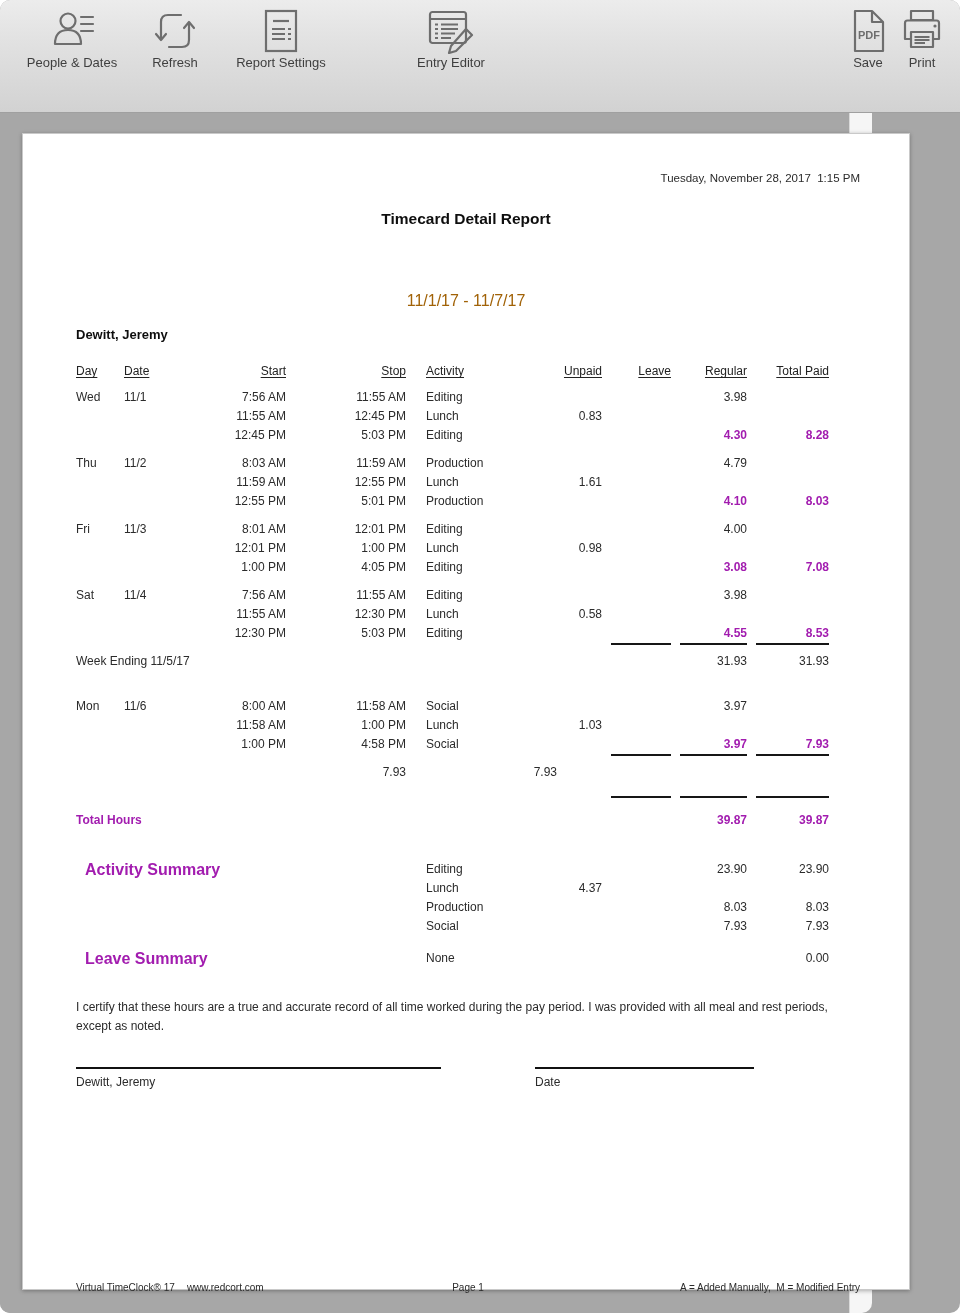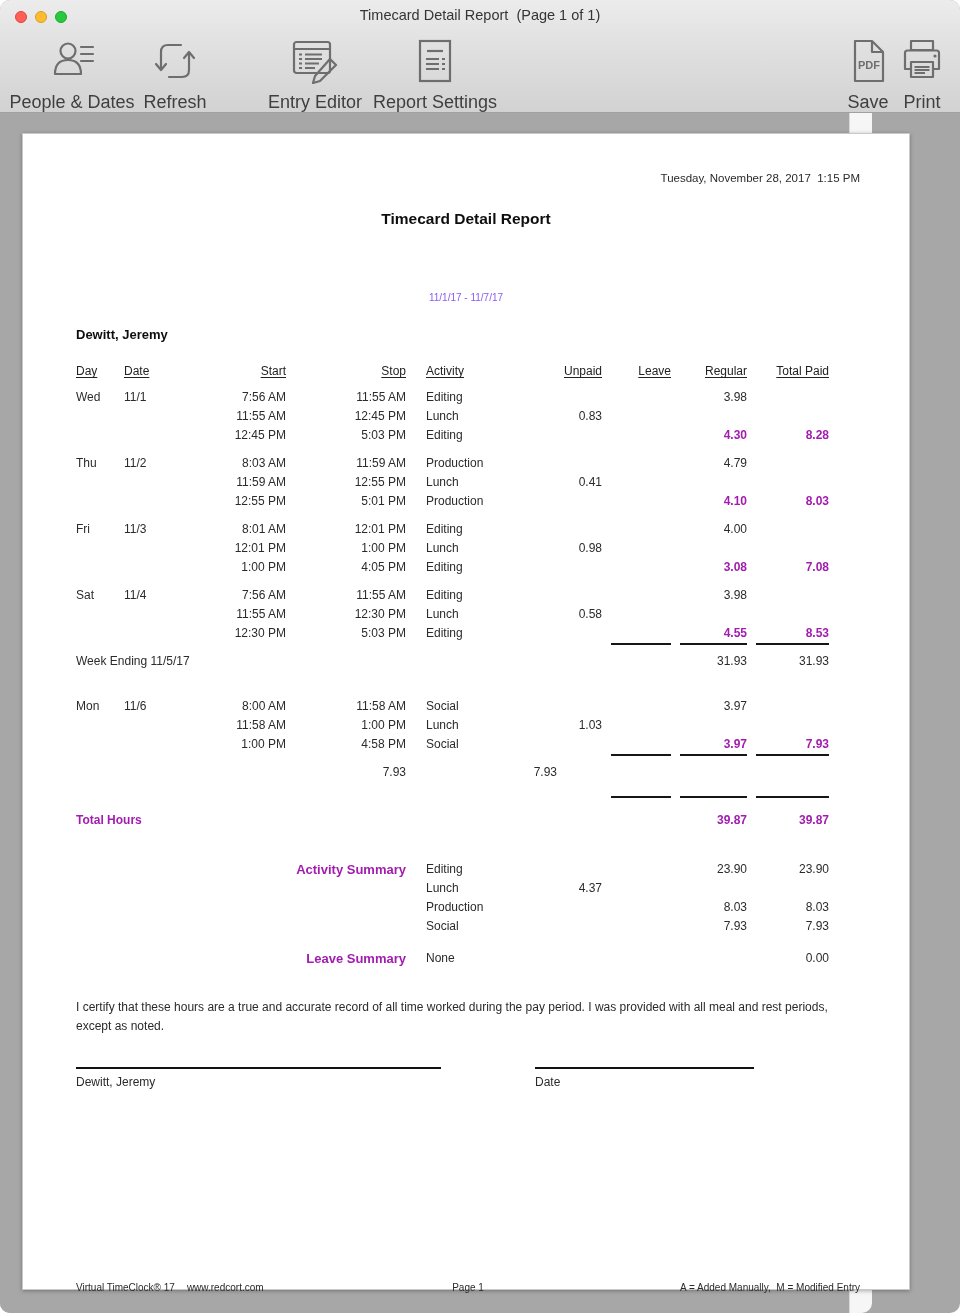--- a/index.html
+++ b/index.html
@@ -13,55 +13,55 @@
   .titlebar{position:relative;height:30px;}
   .traffic{position:absolute;left:15px;top:11px;display:flex;}
   .tl{width:12px;height:12px;border-radius:50%;margin-right:8px;box-sizing:border-box;border:0.5px solid rgba(0,0,0,0.18);}
   .tl.red{background:#ff5f57;border-color:#e0443e;}
   .tl.yellow{background:#febc2e;border-color:#d89e24;}
   .tl.green{background:#28c840;border-color:#1aab29;}
   .win-title{position:absolute;left:0;right:0;top:7px;text-align:center;font-size:14.5px;font-weight:500;color:#353535;white-space:pre;}
   .toolbar{display:flex;align-items:flex-start;padding:8px 15px 0 12px;height:75px;}
   .titem{display:flex;flex-direction:column;align-items:center;cursor:default;}
   .titem .ticon{height:46px;display:flex;align-items:center;justify-content:center;}
-  .titem .tlabel{margin-top:8px;font-size:18px;color:#3f3f3f;white-space:nowrap;}
+  .titem .tlabel{margin-top:1px;font-size:13px;color:#3f3f3f;white-space:nowrap;}
   .ti-people{width:120px;}
   .ti-refresh{width:62px;margin-left:12px;}
   .ti-entry{width:90px;margin-left:64px;}
   .ti-settings{width:122px;margin-left:14px;}
   .ti-save{width:46px;margin-left:auto;margin-right:8px;}
   .ti-print{width:46px;}
   .ticon svg{display:block;}
 
   
   .content{position:absolute;left:0;top:113px;width:872px;height:1200px;background:#a7a7a7;}
   .scroll-strip{position:absolute;right:0;top:0;bottom:0;width:22px;background:#f6f6f6;border-left:1px solid #dadada;border-bottom-right-radius:10px;}
   .page{position:absolute;left:22px;top:20px;width:888px;height:1157px;background:#ffffff;
     border:1px solid #c9c9c9;box-sizing:border-box;box-shadow:0 1px 4px rgba(0,0,0,0.30);}
 
   .generated{position:absolute;top:38px;right:49px;font-size:11.5px;color:#2b2b2b;white-space:pre;}
   .rtitle{position:absolute;top:76px;left:0;right:0;text-align:center;font-size:15.5px;font-weight:bold;color:#0e0e0e;}
-  .range{position:absolute;top:158px;left:0;right:0;text-align:center;font-size:10px;color:#8b5cf6;}
+  .range{position:absolute;top:158px;left:0;right:0;text-align:center;font-size:16px;color:#a16207;}
   .employee{position:absolute;top:193px;left:53px;font-size:13px;font-weight:bold;color:#0e0e0e;}
 
   
   .tablewrap{position:absolute;left:53px;top:228px;width:753px;}
   .trow{display:grid;grid-template-columns:48px 46px 116px 120px 151px 45px 69px 76px 82px;font-size:12px;line-height:19px;color:#2b2b2b;}
   .c{overflow:visible;white-space:nowrap;}
   .a-l{text-align:left;} .a-r{text-align:right;}
   .pl{padding-left:20px;}
   .b{font-weight:bold;color:#a21caf;}
   .thead{margin-bottom:7px;}
   .thead .c{text-decoration:underline;text-underline-offset:2px;color:#222;}
   .mt-group{margin-top:9px;}
   .mt-after-week{margin-top:26px;}
   .rulerow{height:9px;}
   .rulerow .rule{border-top:2px solid #161616;margin-left:9px;height:0;}
   .rulerow.standalone{margin-top:14px;margin-bottom:6px;}
-  .sumlab{padding-left:9px;font-size:13px;text-align:right;}
+  .sumlab{padding-left:9px;font-size:16px;}
   .mt-sum{margin-top:30px;}
   .mt-leave{margin-top:13px;}
 
   
   .certify{position:absolute;left:53px;top:864px;width:778px;font-size:12px;line-height:19px;color:#2b2b2b;}
   .sig{position:absolute;top:933px;}
   .sig .sigline{border-top:2px solid #111;height:0;}
   .sig .siglabel{margin-top:6px;font-size:12px;color:#2b2b2b;}
   .sig1{left:53px;width:365px;}
   .sig2{left:512px;width:219px;}
@@ -70,28 +70,20 @@
   .pfooter .fleft .site{margin-left:12px;}
   .pfooter .fcenter{position:absolute;left:50%;transform:translateX(-50%);}
   .pfooter .fright{float:right;white-space:pre;}
 </style>
 </head>
 <body>
 
 <div class="window">
 
   <div class="chrome">
-    <div class="titlebar">
-      <div class="traffic">
-        <span class="tl red"></span>
-        <span class="tl yellow"></span>
-        <span class="tl green"></span>
-      </div>
-      <div class="win-title">Timecard Detail Report  (Page 1 of 1)</div>
-    </div>
 
     <div class="toolbar">
 
       <div class="titem ti-people">
         <span class="ticon">
           <svg width="48" height="46" viewBox="0 0 48 46">
             <g fill="none" stroke="#6e6e6e" stroke-width="2.2" stroke-linecap="round" stroke-linejoin="round">
               <circle cx="20" cy="13" r="7.5"></circle>
               <path d="M 7,36 C 7,26.5 12,22 20,22 C 28,22 33,26.5 33,36 L 7,36 Z"></path>
               <path d="M 33,9 H 45"></path>
@@ -108,20 +100,35 @@
           <svg width="44" height="46" viewBox="0 0 44 46">
             <g fill="none" stroke="#6e6e6e" stroke-width="2.2" stroke-linecap="round" stroke-linejoin="round">
               <path d="M 28,7 H 15 Q 8,7 8,14 V 31"></path>
               <path d="M 3,26 L 8,32 L 13,26"></path>
               <path d="M 16,39 H 29 Q 36,39 36,32 V 15"></path>
               <path d="M 31,20 L 36,14 L 41,20"></path>
             </g>
           </svg>
         </span>
         <span class="tlabel">Refresh</span>
+      </div>
+
+      <div class="titem ti-settings">
+        <span class="ticon">
+          <svg width="44" height="46" viewBox="0 0 44 46">
+            <g fill="none" stroke="#6e6e6e" stroke-width="2.2">
+              <rect x="7" y="3" width="30" height="40"></rect>
+              <path d="M 14,13 H 30"></path>
+              <path d="M 13,21 H 26 M 29,21 H 32"></path>
+              <path d="M 13,26 H 26 M 29,26 H 32"></path>
+              <path d="M 13,31 H 26 M 29,31 H 32"></path>
+            </g>
+          </svg>
+        </span>
+        <span class="tlabel">Report Settings</span>
       </div>
 
       <div class="titem ti-entry">
         <span class="ticon">
           <svg width="48" height="46" viewBox="0 0 48 46">
             <g fill="none" stroke="#6e6e6e" stroke-width="2.2" stroke-linejoin="round">
               <rect x="3" y="4" width="36" height="31" rx="2.5"></rect>
               <path d="M 3,11 H 39"></path>
               <g stroke-width="1.8">
                 <path d="M 8,16.5 H 11 M 14,16.5 H 31"></path>
@@ -129,35 +136,20 @@
                 <path d="M 8,25.5 H 11 M 14,25.5 H 28"></path>
                 <path d="M 8,30 H 11 M 14,30 H 24"></path>
               </g>
               <path d="M 39,21 L 45,27 L 29,43 L 22,45 L 24,38 Z"></path>
             </g>
           </svg>
         </span>
         <span class="tlabel">Entry Editor</span>
       </div>
 
-      <div class="titem ti-settings">
-        <span class="ticon">
-          <svg width="44" height="46" viewBox="0 0 44 46">
-            <g fill="none" stroke="#6e6e6e" stroke-width="2.2">
-              <rect x="7" y="3" width="30" height="40"></rect>
-              <path d="M 14,13 H 30"></path>
-              <path d="M 13,21 H 26 M 29,21 H 32"></path>
-              <path d="M 13,26 H 26 M 29,26 H 32"></path>
-              <path d="M 13,31 H 26 M 29,31 H 32"></path>
-            </g>
-          </svg>
-        </span>
-        <span class="tlabel">Report Settings</span>
-      </div>
-
       <div class="titem ti-save">
         <span class="ticon">
           <svg width="40" height="46" viewBox="0 0 40 46">
             <g fill="none" stroke="#6e6e6e" stroke-width="2.2" stroke-linejoin="round">
               <path d="M 7,3 H 24 L 35,14 V 43 H 7 Z"></path>
               <path d="M 24,3 V 14 H 35"></path>
             </g>
             <text x="10" y="31" font-size="11" font-weight="700" fill="#6e6e6e" font-family="Liberation Sans, sans-serif">PDF</text>
           </svg>
         </span>
@@ -246,21 +238,21 @@
             <div class="c a-r"></div>
             <div class="c a-r">4.79</div>
             <div class="c a-r"></div>
           </div>
           <div class="trow ">
             <div class="c a-l"></div>
             <div class="c a-l"></div>
             <div class="c a-r">11:59 AM</div>
             <div class="c a-r">12:55 PM</div>
             <div class="c a-l pl">Lunch</div>
-            <div class="c a-r">0.41</div>
+            <div class="c a-r">1.61</div>
             <div class="c a-r"></div>
             <div class="c a-r"></div>
             <div class="c a-r"></div>
           </div>
           <div class="trow ">
             <div class="c a-l"></div>
             <div class="c a-l"></div>
             <div class="c a-r">12:55 PM</div>
             <div class="c a-r">5:01 PM</div>
             <div class="c a-l pl">Production</div>

